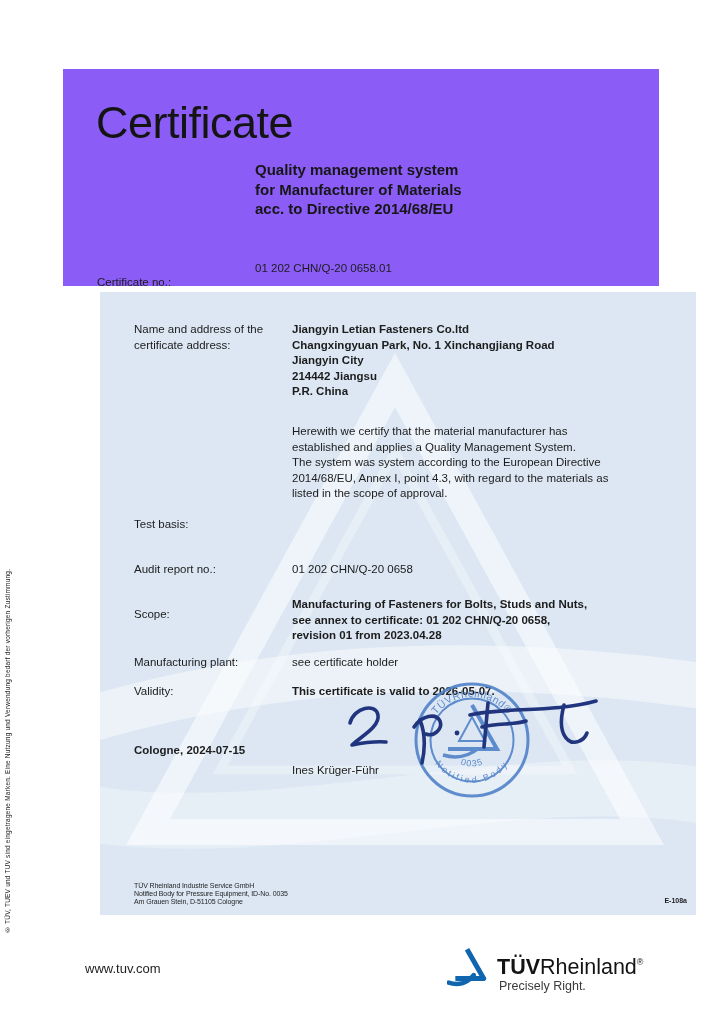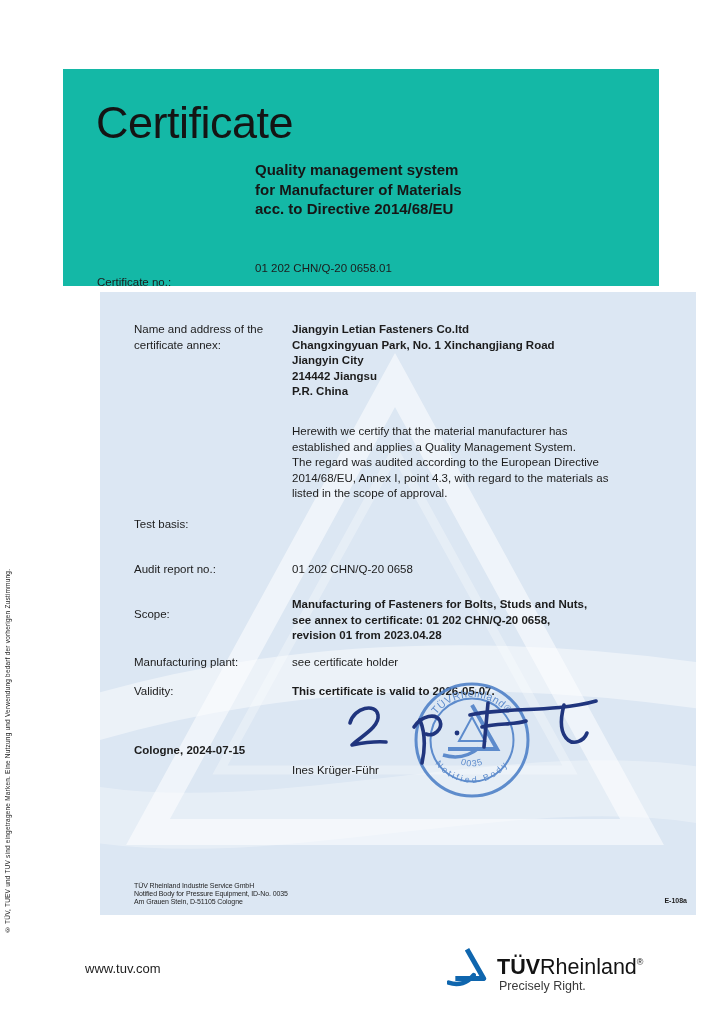--- a/index.html
+++ b/index.html
@@ -7,21 +7,21 @@
     position:relative;width:721px;height:1024px;background:#ffffff;overflow:hidden;
     font-family:"Liberation Sans",sans-serif;color:#1a1a1a;
   }
   
   #side-note{
     position:absolute;left:4px;top:548px;height:385px;width:14px;
     writing-mode:vertical-rl;transform:rotate(180deg);
     font-size:6.5px;color:#222;letter-spacing:.2px;white-space:nowrap;
   }
   
-  #panel-top{position:absolute;left:63px;top:69px;width:596px;height:217px;background:#14b8a6;}
+  #panel-top{position:absolute;left:63px;top:69px;width:596px;height:217px;background:#8b5cf6;}
   #panel-main{position:absolute;left:63px;top:292px;width:596px;height:623px;background:#dce7f3;overflow:hidden;margin-left:37px;}
   #watermark{position:absolute;left:0;top:0;pointer-events:none;}
   #cert-title{position:absolute;left:33px;top:31px;font-size:45px;line-height:46px;font-weight:400;color:#141414;letter-spacing:-.5px;}
   .sub-line{font-size:15px;line-height:19.5px;font-weight:700;color:#161616;}
   #subtitle{position:absolute;left:192px;top:91px;}
   .lbl{font-size:11.5px;line-height:15.5px;color:#1c1c1c;}
   .val{font-size:11.5px;line-height:15.5px;color:#1c1c1c;}
   .b{font-weight:700;}
   #certno-label{position:absolute;left:34px;top:192px;margin-top:14px;}
   #certno-value{position:absolute;left:192px;top:192px;}
@@ -63,34 +63,34 @@
 
     <svg id="watermark" width="596" height="623" viewBox="0 0 596 623">
       <path d="M295,88 L542,540 L48,540 Z" fill="none" stroke="rgba(255,255,255,0.55)" stroke-width="26"></path>
       <path d="M295,160 L470,478 L120,478 Z" fill="none" stroke="rgba(255,255,255,0.30)" stroke-width="9"></path>
       <path d="M-20,430 C150,378 360,358 616,396" fill="none" stroke="rgba(255,255,255,0.45)" stroke-width="46"></path>
       <path d="M-20,520 C180,556 420,468 616,506" fill="none" stroke="rgba(255,255,255,0.30)" stroke-width="56"></path>
     </svg>
 
     <div class="row-lbl lbl" style="top:30px;">
       <div>Name and address of the</div>
-      <div>certificate annex:</div>
+      <div>certificate address:</div>
     </div>
     <div class="row-val val b" style="top:30px;">
       <div>Jiangyin Letian Fasteners Co.ltd</div>
       <div>Changxingyuan Park, No. 1 Xinchangjiang Road</div>
       <div>Jiangyin City</div>
       <div>214442 Jiangsu</div>
       <div>P.R. China</div>
     </div>
 
     <div class="row-val val" style="top:132px;">
       <div>Herewith we certify that the material manufacturer has</div>
       <div>established and applies a Quality Management System.</div>
-      <div>The regard was audited according to the European Directive</div>
+      <div>The system was system according to the European Directive</div>
       <div>2014/68/EU, Annex I, point 4.3, with regard to the materials as</div>
       <div>listed in the scope of approval.</div>
     </div>
 
     <div class="row-lbl lbl" style="top:225px;">Test basis:</div>
 
     <div class="row-lbl lbl" style="top:270px;">Audit report no.:</div>
     <div class="row-val val" style="top:270px;">01 202 CHN/Q-20 0658</div>
 
     <div class="row-lbl lbl" style="top:315px;">Scope:</div>

